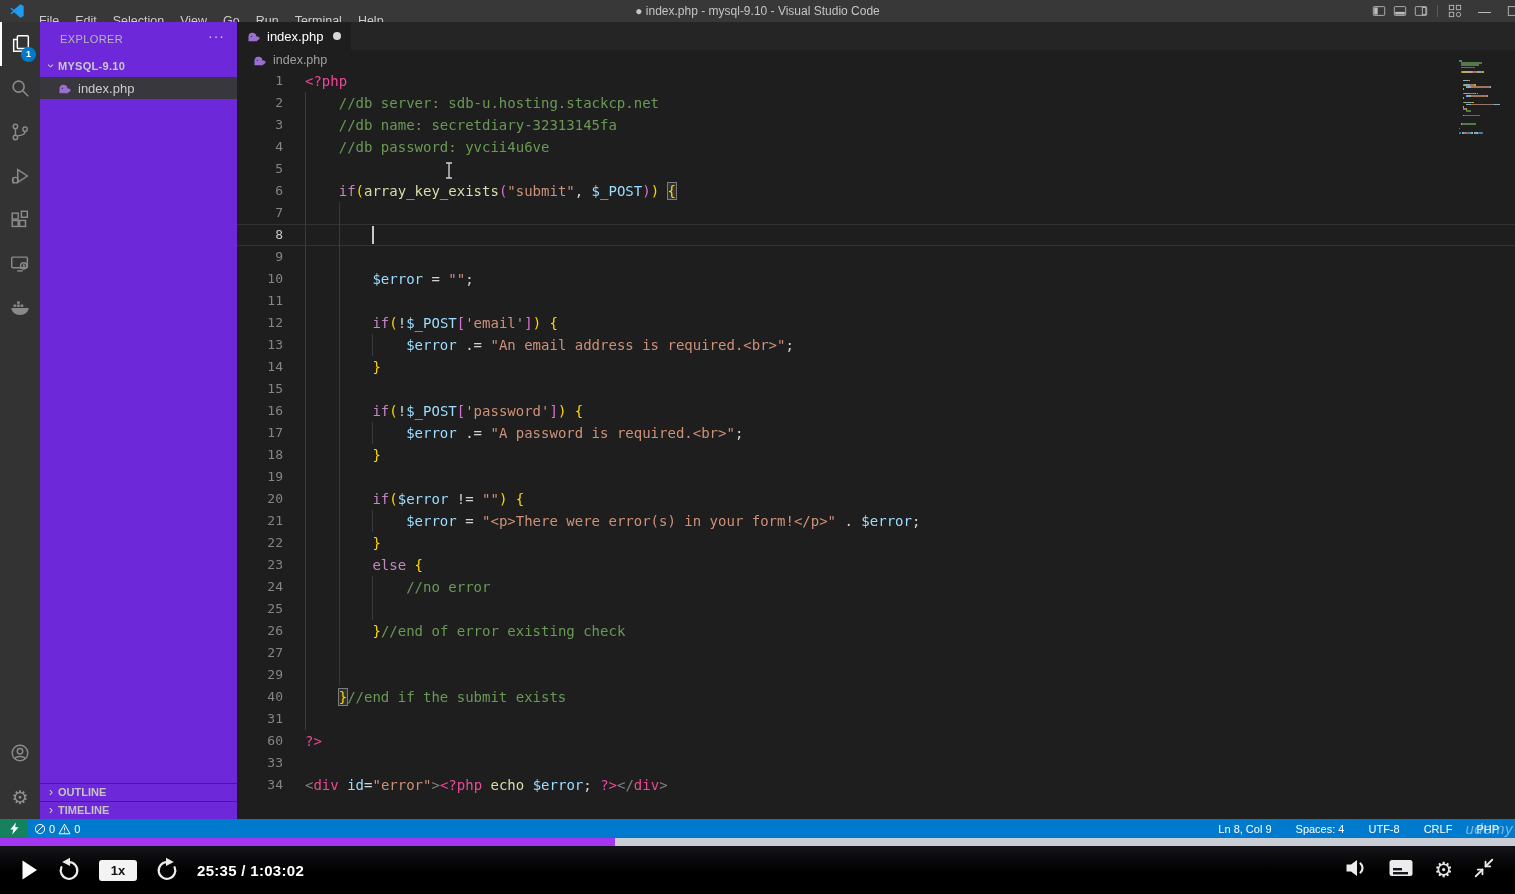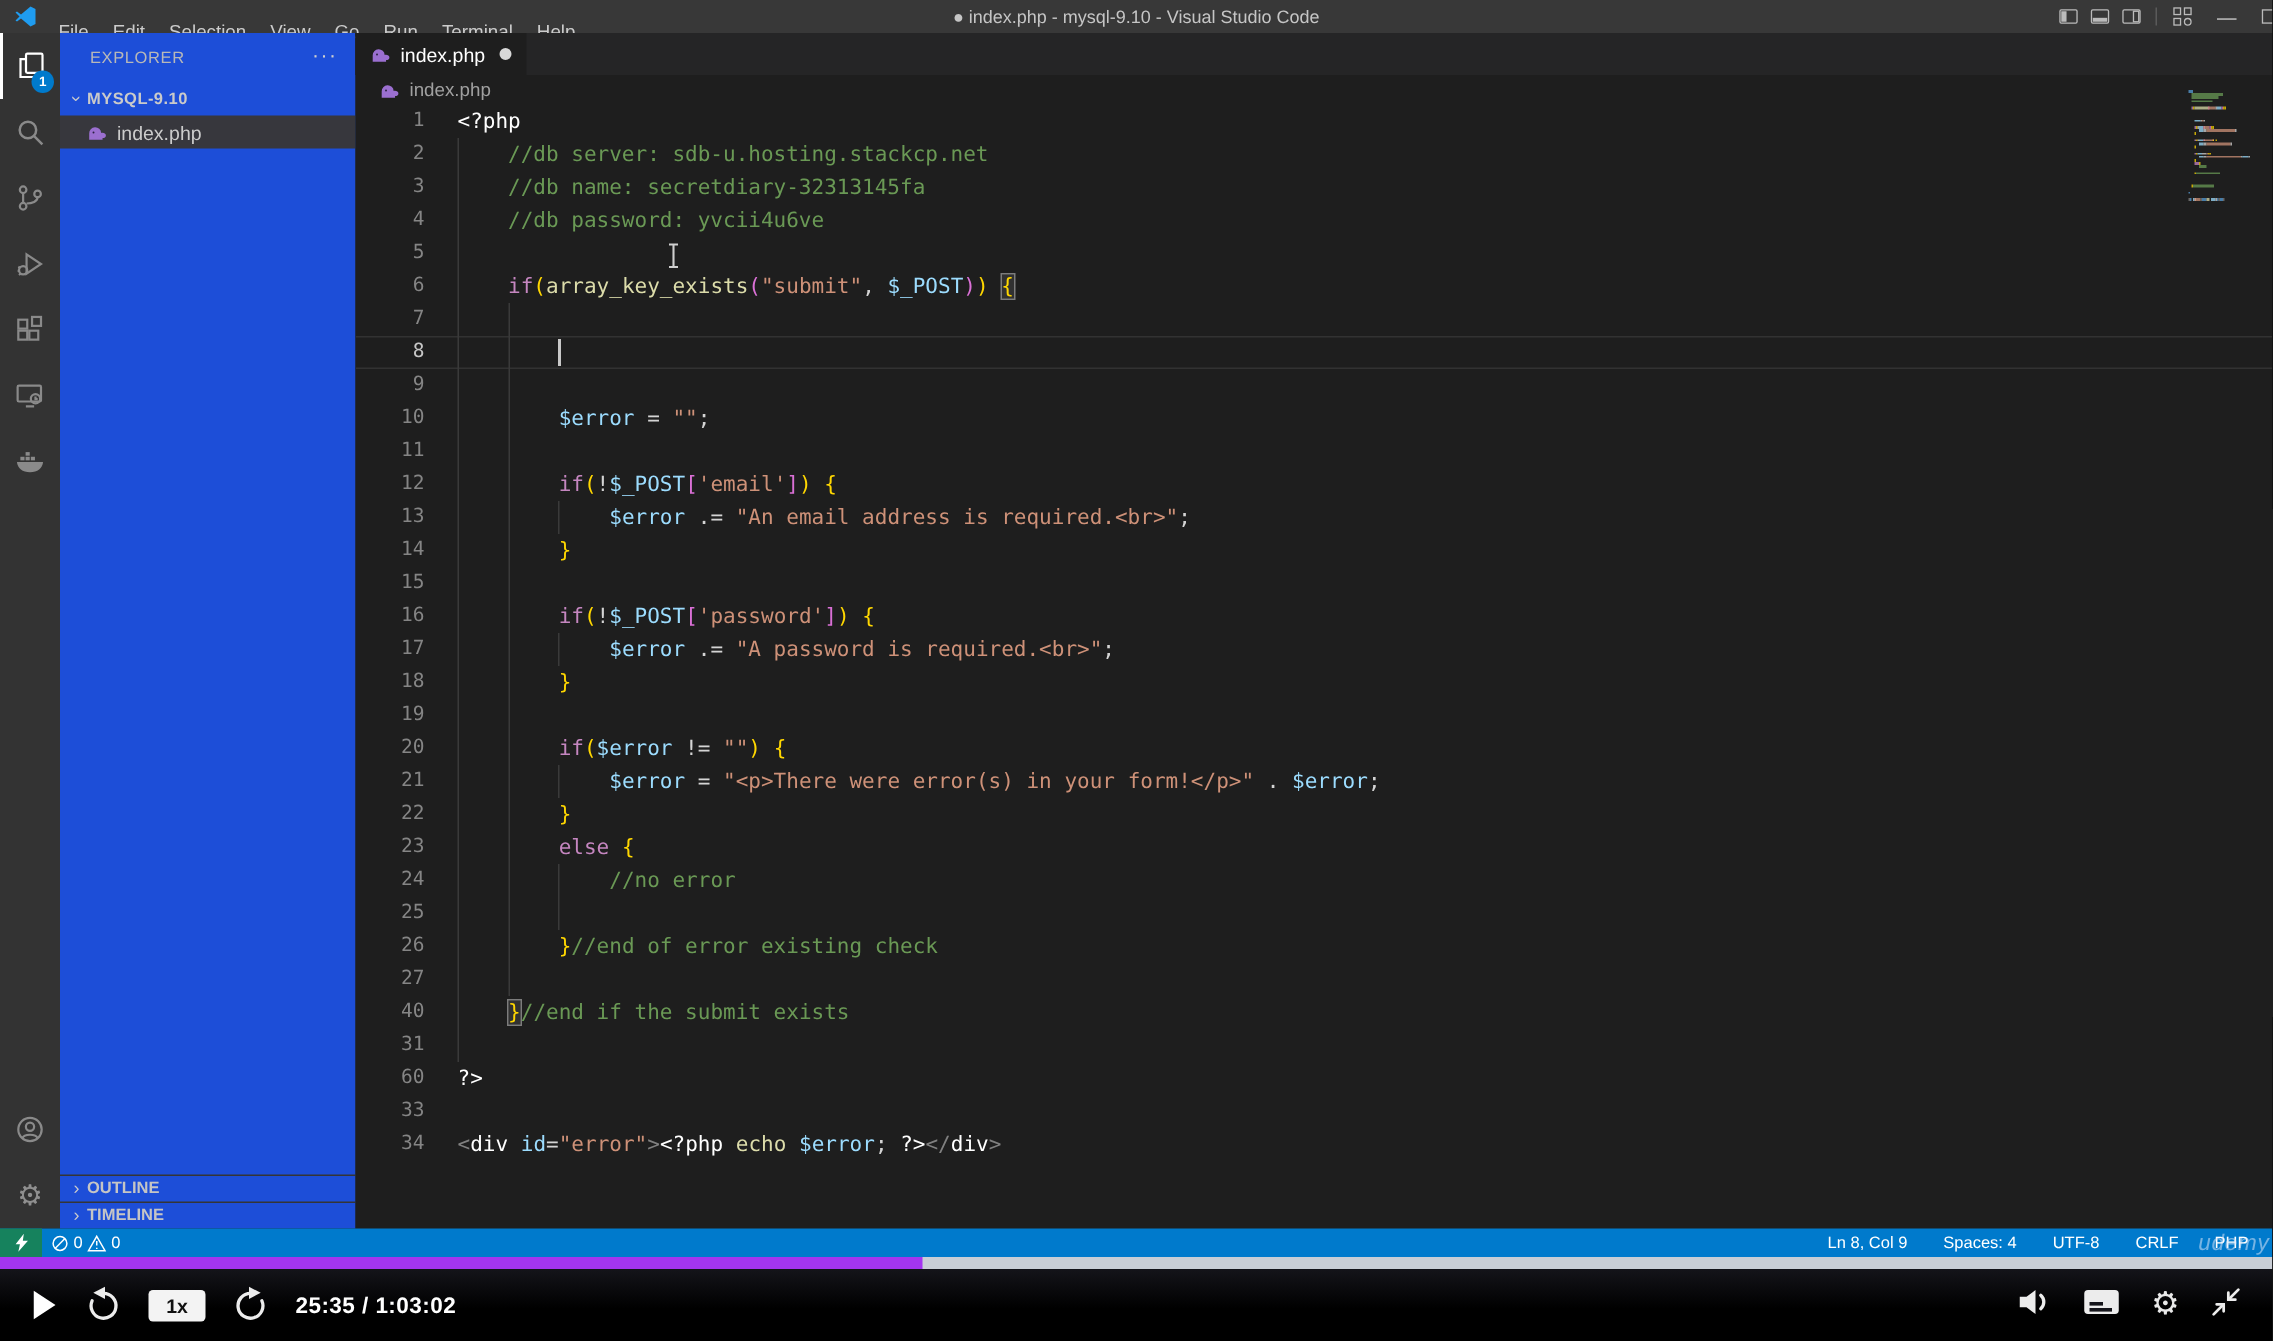--- a/index.html
+++ b/index.html
@@ -19,21 +19,21 @@
 
   
   .activitybar { position:absolute; top:22px; left:0; width:40px; height:797px; background:#333333; }
   .act-item { position:relative; width:40px; height:44px; display:flex; align-items:center; justify-content:center; }
   .act-item.active { border-left:2px solid #ffffff; }
   .act-badge { position:absolute; right:4px; bottom:4px; min-width:15px; height:15px; border-radius:8px; background:#007acc; color:#fff; font-size:9px; line-height:15px; text-align:center; font-weight:bold; }
   .act-bottom { position:absolute; bottom:0; left:0; width:40px; }
   .act-gear { font-size:19px; color:#8f8f8f; font-family:"DejaVu Sans", sans-serif; }
 
   
-  .sidebar { position:absolute; top:22px; left:40px; width:197px; height:797px; background:#1d4ed8; color:#cccccc; }
+  .sidebar { position:absolute; top:22px; left:40px; width:197px; height:797px; background:#6d28d9; color:#cccccc; }
   .sb-header { height:33px; display:flex; align-items:center; padding-left:20px; font-size:11px; color:#b8b8b8; letter-spacing:.4px; }
   .sb-more { position:absolute; right:12px; top:6px; color:#cfcfcf; font-size:14px; letter-spacing:1px; }
   .ws-row { height:22px; display:flex; align-items:center; font-size:11px; font-weight:bold; color:#cacaca; padding-left:4px; letter-spacing:.3px; }
   .chev { display:inline-block; width:14px; text-align:center; font-size:12px; font-weight:normal; color:#cccccc; }
   .chev.down { transform:rotate(90deg); }
   .file-row { height:22px; display:flex; align-items:center; padding-left:18px; background:#37373d; color:#cccccc; font-size:13px; }
   .php-ic { width:15px; height:13px; margin-right:5px; flex:none; }
   .sb-bottom { position:absolute; bottom:0; left:0; right:0; }
   .panel-row { height:18px; line-height:17px; font-size:11px; font-weight:bold; color:#c5c5c5; border-top:1px solid #353535; padding-left:4px; display:flex; align-items:center; }
 
@@ -44,21 +44,21 @@
   .tab-dot { width:8px; height:8px; border-radius:50%; background:#d8d8d8; margin-left:10px; }
   .breadcrumb { height:20px; display:flex; align-items:center; padding-left:16px; color:#a0a0a0; font-size:12.5px; }
   .code-scroll { position:relative; height:748px; overflow:hidden; font-family:"DejaVu Sans Mono", monospace; }
   .code-row { display:flex; height:22px; position:relative; }
   .code-row.current { box-shadow: inset 0 1px 0 #323232, inset 0 -1px 0 #323232; }
   .ln { flex:none; width:68px; padding-right:22px; text-align:right; color:#858585; font-size:13px; line-height:22px; }
   .ln.active { color:#c6c6c6; }
   .lt { position:relative; flex:1; white-space:pre; font-size:14px; line-height:22px; }
   .guide { position:absolute; top:0; bottom:0; width:1px; background:#3a3a3a; }
   .cursor-bar { position:absolute; top:2px; width:1.6px; height:18px; background:#c8c8c8; }
-  .tk-p{color:#d4d4d4}.tk-c{color:#6a9955}.tk-b{color:#ffffff}.tk-k{color:#c586c0}
+  .tk-p{color:#d4d4d4}.tk-c{color:#6a9955}.tk-b{color:#ec4899}.tk-k{color:#c586c0}
   .tk-f{color:#dcdcaa}.tk-s{color:#ce9178}.tk-v{color:#9cdcfe}.tk-g{color:#ffd700}
   .tk-m{color:#da70d6}.tk-t{color:#808080}
   .tk-bm{color:#ffd700; outline:1px solid #7c7c7c; background:rgba(120,120,120,.22)}
   .ibeam { position:absolute; left:207px; top:92px; }
   .minimap { position:absolute; top:38px; right:4px; width:52px; }
   .mm-row { display:flex; height:1.6px; margin-bottom:0.6px; }
   .mm-seg { height:100%; opacity:.75; }
 
   
   .statusbar { position:absolute; top:819px; left:0; right:0; height:19px; background:#007acc; color:#ffffff; font-size:11px; display:flex; align-items:center; }
@@ -348,20 +348,24 @@
           </div>
           <div class="code-row">
             <div class="ln">26</div>
             <div class="lt"><span class="guide" style="left: 0px;"></span><span class="guide" style="left: 33.72px;"></span><span class="tk-p">        </span><span class="tk-g">}</span><span class="tk-c">//end of error existing check</span></div>
           </div>
           <div class="code-row">
             <div class="ln">27</div>
             <div class="lt"><span class="guide" style="left: 0px;"></span><span class="guide" style="left: 33.72px;"></span></div>
           </div>
           <div class="code-row">
+            <div class="ln">29</div>
+            <div class="lt"><span class="guide" style="left: 0px;"></span><span class="guide" style="left: 33.72px;"></span></div>
+          </div>
+          <div class="code-row">
             <div class="ln">40</div>
             <div class="lt"><span class="guide" style="left: 0px;"></span><span class="tk-p">    </span><span class="tk-bm">}</span><span class="tk-c">//end if the submit exists</span></div>
           </div>
           <div class="code-row">
             <div class="ln">31</div>
             <div class="lt"><span class="guide" style="left: 0px;"></span></div>
           </div>
           <div class="code-row">
             <div class="ln">60</div>
             <div class="lt"><span class="tk-b">?&gt;</span></div>

